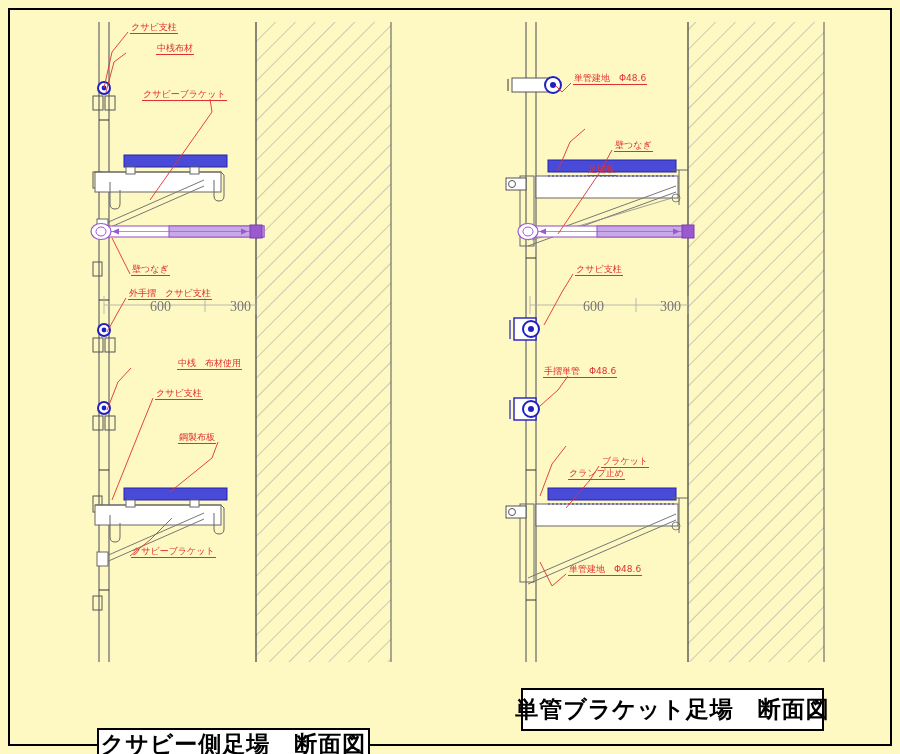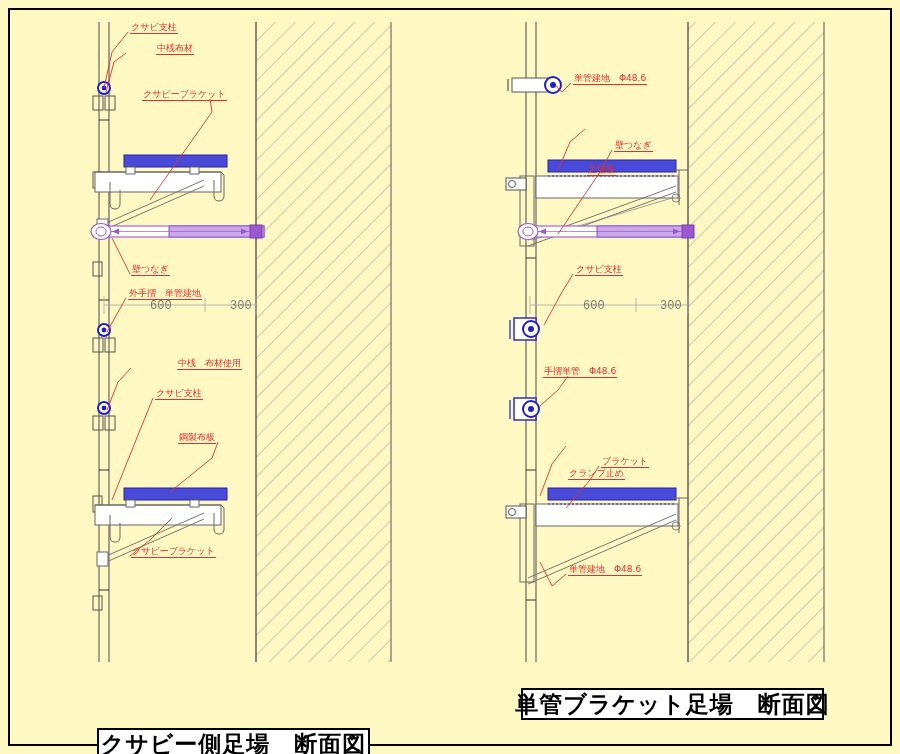--- a/index.html
+++ b/index.html
@@ -15,30 +15,30 @@
   .panel{position:absolute;top:0;}
   svg{display:block;}
   .title-box{
     position:absolute;border:2px solid #000;background:#fff;
     display:flex;align-items:center;justify-content:center;
     font-family:"DejaVu Sans","Liberation Sans",sans-serif;
     font-size:23px;font-weight:700;color:#000;letter-spacing:1px;
     white-space:pre;box-sizing:border-box;
   }
   #title-left{left:97px;top:728px;width:273px;height:32px;}
-  #title-right{left:521px;top:688px;width:303px;height:32px;}
+  #title-right{left:521px;top:688px;width:303px;height:43px;}
   .lbl{
     position:absolute;color:#e03030;font-size:9px;
     font-family:"DejaVu Sans","Liberation Sans",sans-serif;
     white-space:pre;border-bottom:1px solid #e03030;
     padding:0 1px 1px 1px;line-height:10px;
   }
   .dim{
-    position:absolute;color:#777;font-size:12px;
-    font-family:Liberation Mono, monospace;
+    position:absolute;color:#777;font-size:14px;
+    font-family:Liberation Serif, serif;
     white-space:pre;
   }
 </style>
 </head>
 <body>
 
 <div id="sheet">
 
   <div class="outer-frame"></div>
 
@@ -269,21 +269,21 @@
         <polyline points="159,466 150,480 126,508"></polyline>
         <polyline points="126,574 112,586 100,562"></polyline>
       </g>
     </svg>
   </div>
 
   <div class="lbl" style="left:130px;top:22px;">クサビ支柱</div>
   <div class="lbl" style="left:128px;top:43px;margin-left:28px;">中桟布材</div>
   <div class="lbl" style="left:142px;top:89px;">クサビーブラケット</div>
   <div class="lbl" style="left:131px;top:264px;">壁つなぎ</div>
-  <div class="lbl" style="left:128px;top:288px;">外手摺　単管建地</div>
+  <div class="lbl" style="left:128px;top:288px;">外手摺　クサビ支柱</div>
   <div class="lbl" style="left:133px;top:358px;margin-left:44px;">中桟　布材使用</div>
   <div class="lbl" style="left:155px;top:388px;">クサビ支柱</div>
   <div class="lbl" style="left:178px;top:432px;">鋼製布板</div>
   <div class="lbl" style="left:131px;top:546px;">クサビーブラケット</div>
 
   <div class="dim" style="left:150px;top:299px;">600</div>
   <div class="dim" style="left:230px;top:299px;">300</div>
 
   <div class="lbl" style="left:573px;top:73px;">単管建地　Φ48.6</div>
   <div class="lbl" style="left:587px;top:119px;margin-top:45px;">足場板</div>

